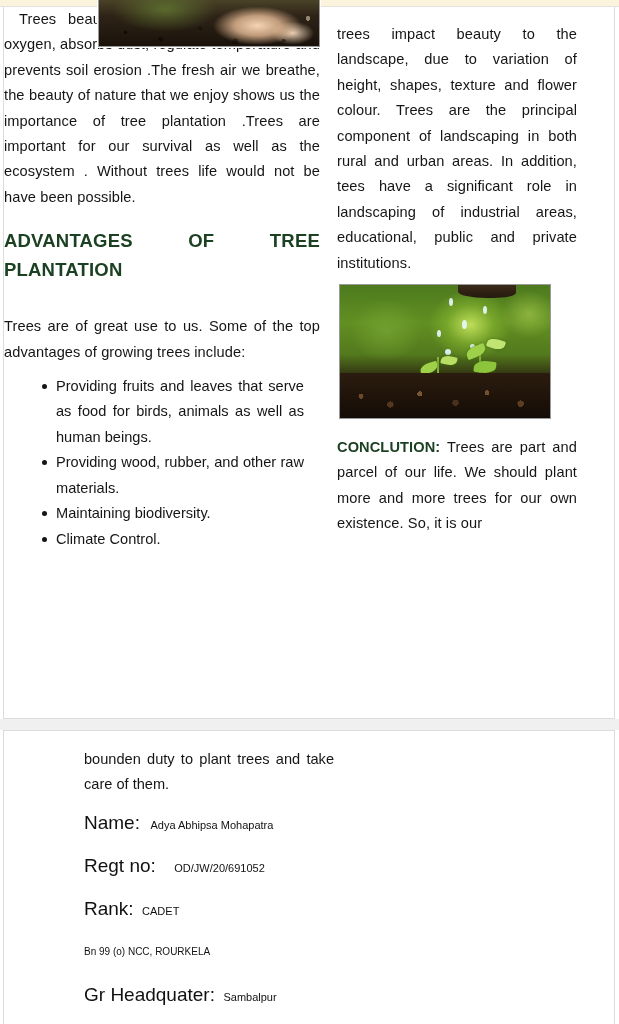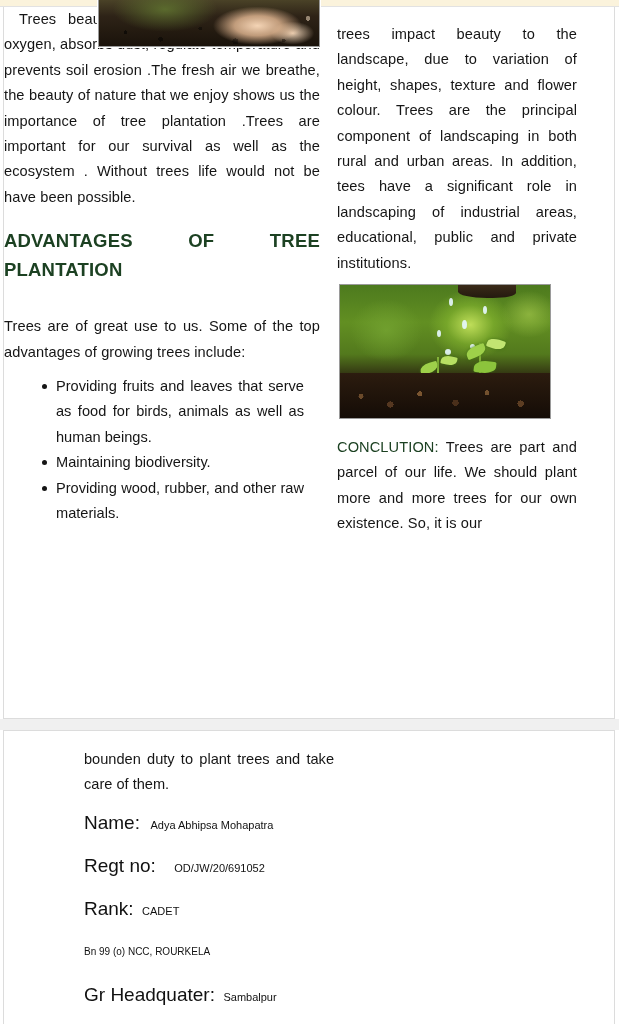--- a/index.html
+++ b/index.html
@@ -235,21 +235,21 @@
     left: -14px;
     top: 10px;
     width: 5px;
     height: 5px;
     border-radius: 50%;
     background: #151515;
   }
 
   
   .conclusion-label {
-    font-weight: normal;
+    font-weight: bold;
   }
 
   
   .details {
     position: absolute;
     left: 80px;
     top: 16px;
     width: 250px;
   }
   .details .lead {
@@ -300,22 +300,23 @@
       <h2 class="section-heading" style="color:#1c4122; margin-top:16px;">
         <span>ADVANTAGES OF TREE PLANTATION</span>
       </h2>
 
       <p class="body-text" style="margin-top:30px;">
         <span>Trees are of great use to us. Some of the top advantages of growing trees include:</span>
       </p>
 
       <ul class="adv-list" style="margin-top:9px;">
         <li><span>Providing fruits and leaves that serve as food for birds, animals as well as human beings.</span></li>
+        <li><span>Providing wood, rubber, and other raw materials.</span></li>
         <li><span>Maintaining biodiversity.</span></li>
-        <li><span>Providing wood, rubber, and other raw materials.</span></li>
+        <li><span>Climate Control.</span></li>
       </ul>
     </div>
 
     <div class="col-right">
       <p class="body-text" style="margin-top:15px;">
         <span>trees impact beauty to the landscape, due to variation of height, shapes, texture and flower colour. Trees are the principal component of landscaping in both rural and urban areas.  In addition, tees have a significant role in landscaping of industrial areas, educational, public and private institutions.</span>
       </p>
     </div>
 
     <div class="photo photo-sapling">

